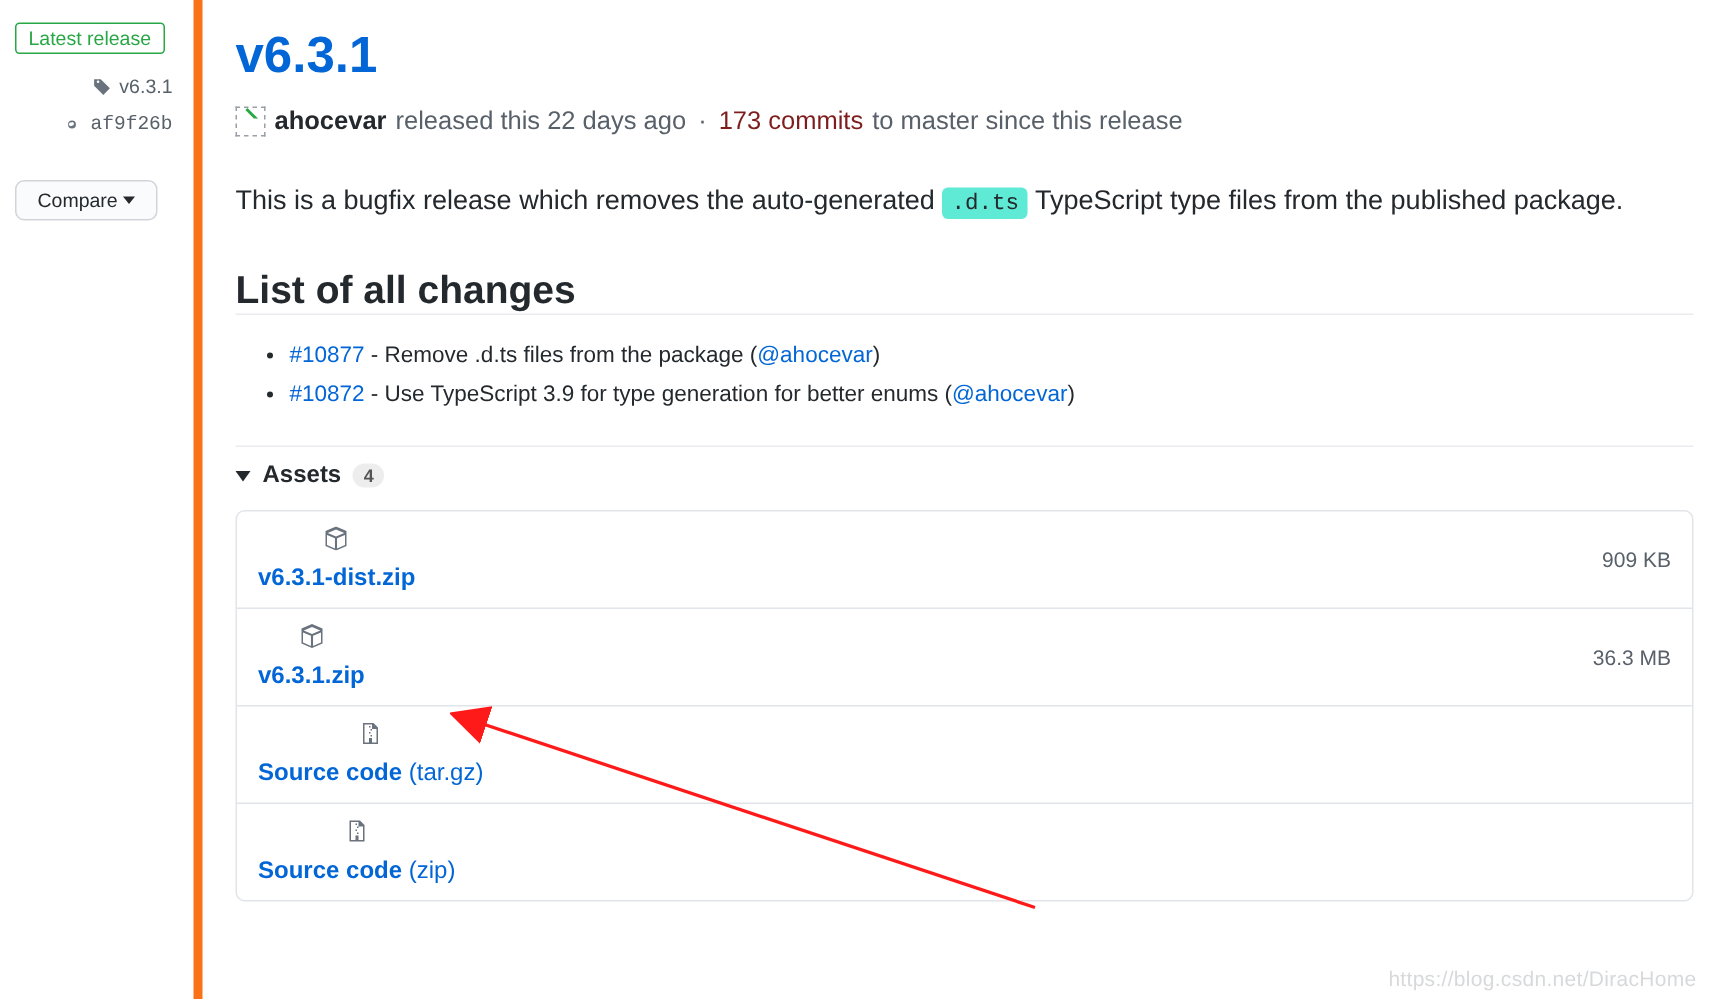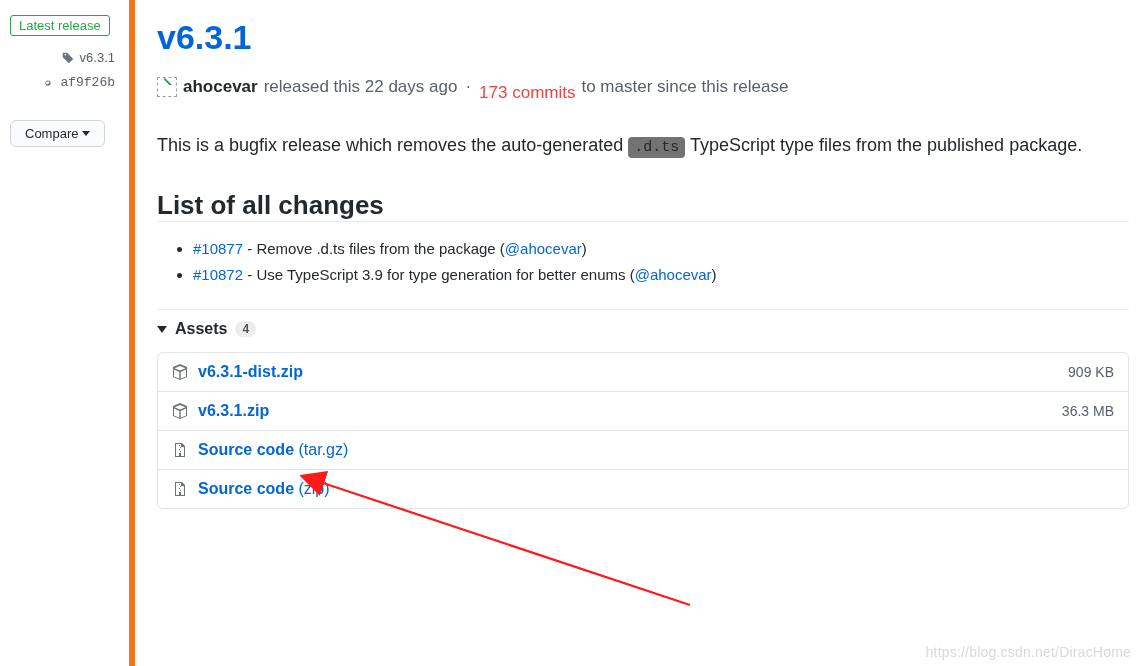--- a/index.html
+++ b/index.html
@@ -76,30 +76,30 @@
     font-size: 17px;
     color: #586069;
     margin-bottom: 28px;
   }
   .avatar {
     width: 20px; height: 20px; border: 1px dashed #9aa0a6; display:inline-block; flex-shrink:0;
     position: relative;
   }
   .avatar::after{content:"";position:absolute;inset:2px;border-top:2px solid #28a745;border-right:2px solid transparent;transform:rotate(45deg);width:8px;height:8px;}
   .meta-line .author { color:#24292e; font-weight:600; }
-  .meta-line .link { color:#ef4444;margin-top:12px; }
+  .meta-line .link { color:#7f1d1d; }
   .sep { margin: 0 2px; }
   .body-text {
     font-size: 18px;
     line-height: 1.6;
     color: #24292e;
     margin-bottom: 20px;
   }
   code.inline {
-    background: #737373;
+    background: #5eead4;
     border-radius: 4px;
     font-family: SFMono-Regular, Consolas, "Liberation Mono", Menlo, monospace;
     font-size: 15px;
     padding: 2px 6px;
   }
   h2.changes {
     font-size: 26px;
     font-weight: 600;
     margin: 30px 0 4px 0;
     border-bottom: 1px solid #eaecef;
@@ -120,21 +120,21 @@
   .assets-box {
     border:1px solid #e1e4e8; border-radius:6px; overflow:hidden;
   }
   .asset-row {
     display:flex; align-items:center; justify-content:space-between;
     padding: 10px 14px;
     border-top:1px solid #e1e4e8;
     font-size:16px;
   }
   .asset-row:first-child { border-top:none; }
-  .asset-left { display:flex; align-items:center; gap:10px; }
+  .asset-left { display:flex; align-items:center; gap:10px;flex-direction:column; }
   .asset-icon { width:16px;height:16px; fill:#6a737d; flex-shrink:0; }
   .asset-name { color:#0366d6; font-weight:600; text-decoration:none; }
   .asset-name .ext { font-weight:400; }
   .asset-size { color:#586069; font-size:14px; }
   svg.arrow { position:absolute; left:300px; top:460px; pointer-events:none; }
   .watermark {
     position:absolute; right:8px; bottom:6px; color:#d7d9db; font-size:14px; letter-spacing:0.2px;
   }
 </style>
 </head>

